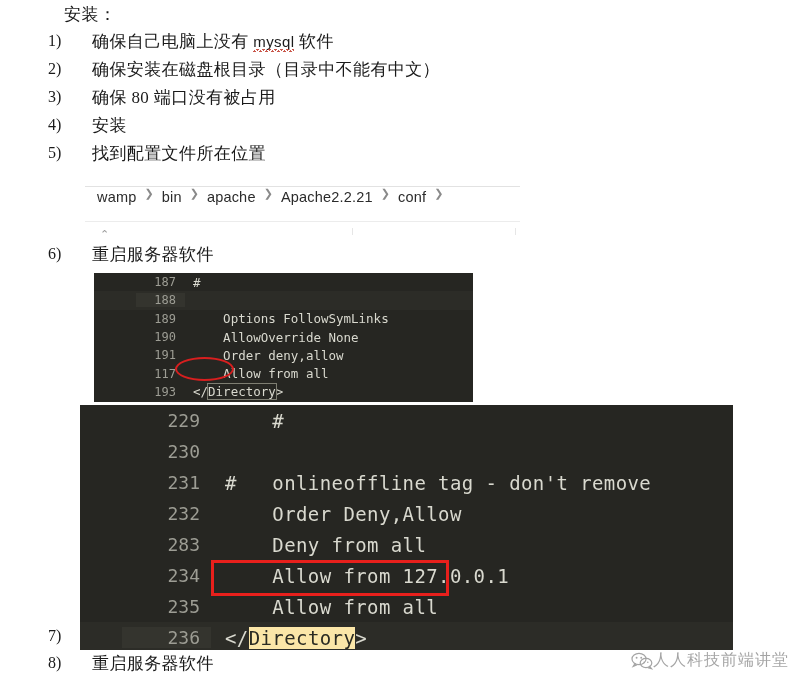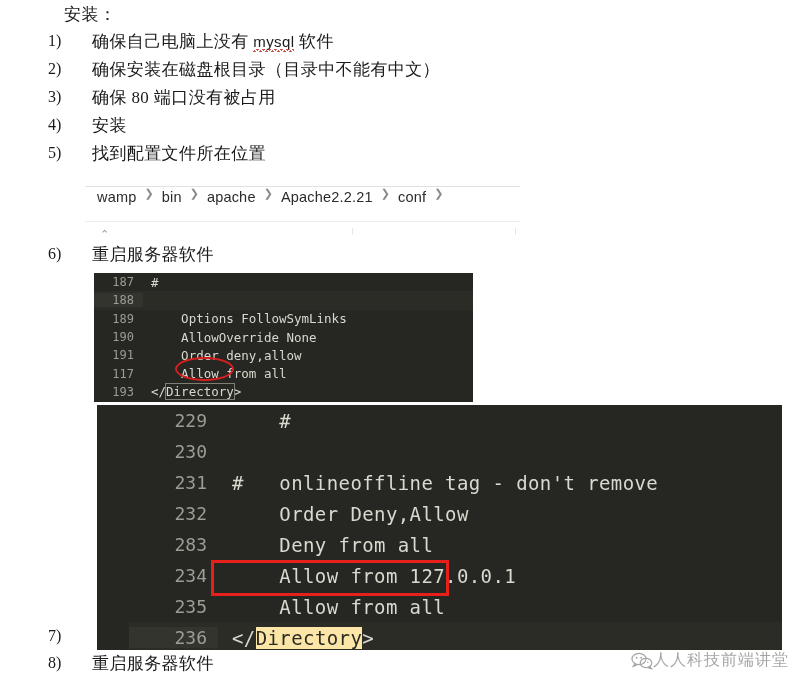--- a/index.html
+++ b/index.html
@@ -76,33 +76,34 @@
     position:absolute;
     background:#262622;
     font-family:"DejaVu Sans Mono","Liberation Mono",monospace;
     overflow:hidden;
   }
   .code .row{position:relative;display:flex;align-items:center;}
   .code .gut{
     flex:0 0 auto;text-align:right;
     color:#9d9d94;
     background:#262622;
+    margin-left:42px;
   }
   .code .cur .gut{background:#34342e;}
   .code .cur{background:#2c2c27;}
   .code .src{flex:1 1 auto;color:#d9d9cf;white-space:pre;}
 
   
   #cb1{left:94px;top:273px;width:379px;height:129px;}
   #cb1 .row{height:18.3px;font-size:12.5px;}
   #cb1 .gut{width:40px;padding-right:9px;font-size:12px;}
   #cb1 .src{padding-left:8px;}
 
   
-  #cb2{left:97px;top:405px;width:653px;height:245px;padding-left:32px;}
+  #cb2{left:80px;top:405px;width:653px;height:245px;}
   #cb2 .row{height:31px;font-size:19px;}
   #cb2 .gut{width:78px;padding-right:11px;font-size:18px;}
   #cb2 .src{padding-left:14px;letter-spacing:.4px;}
 
   
   .hl{background:#fbe6a8;color:#2a2a22;}
   .boxed{outline:1px solid #7e7e72;outline-offset:0px;padding:0 0px;}
 
   
   .ellipse{

